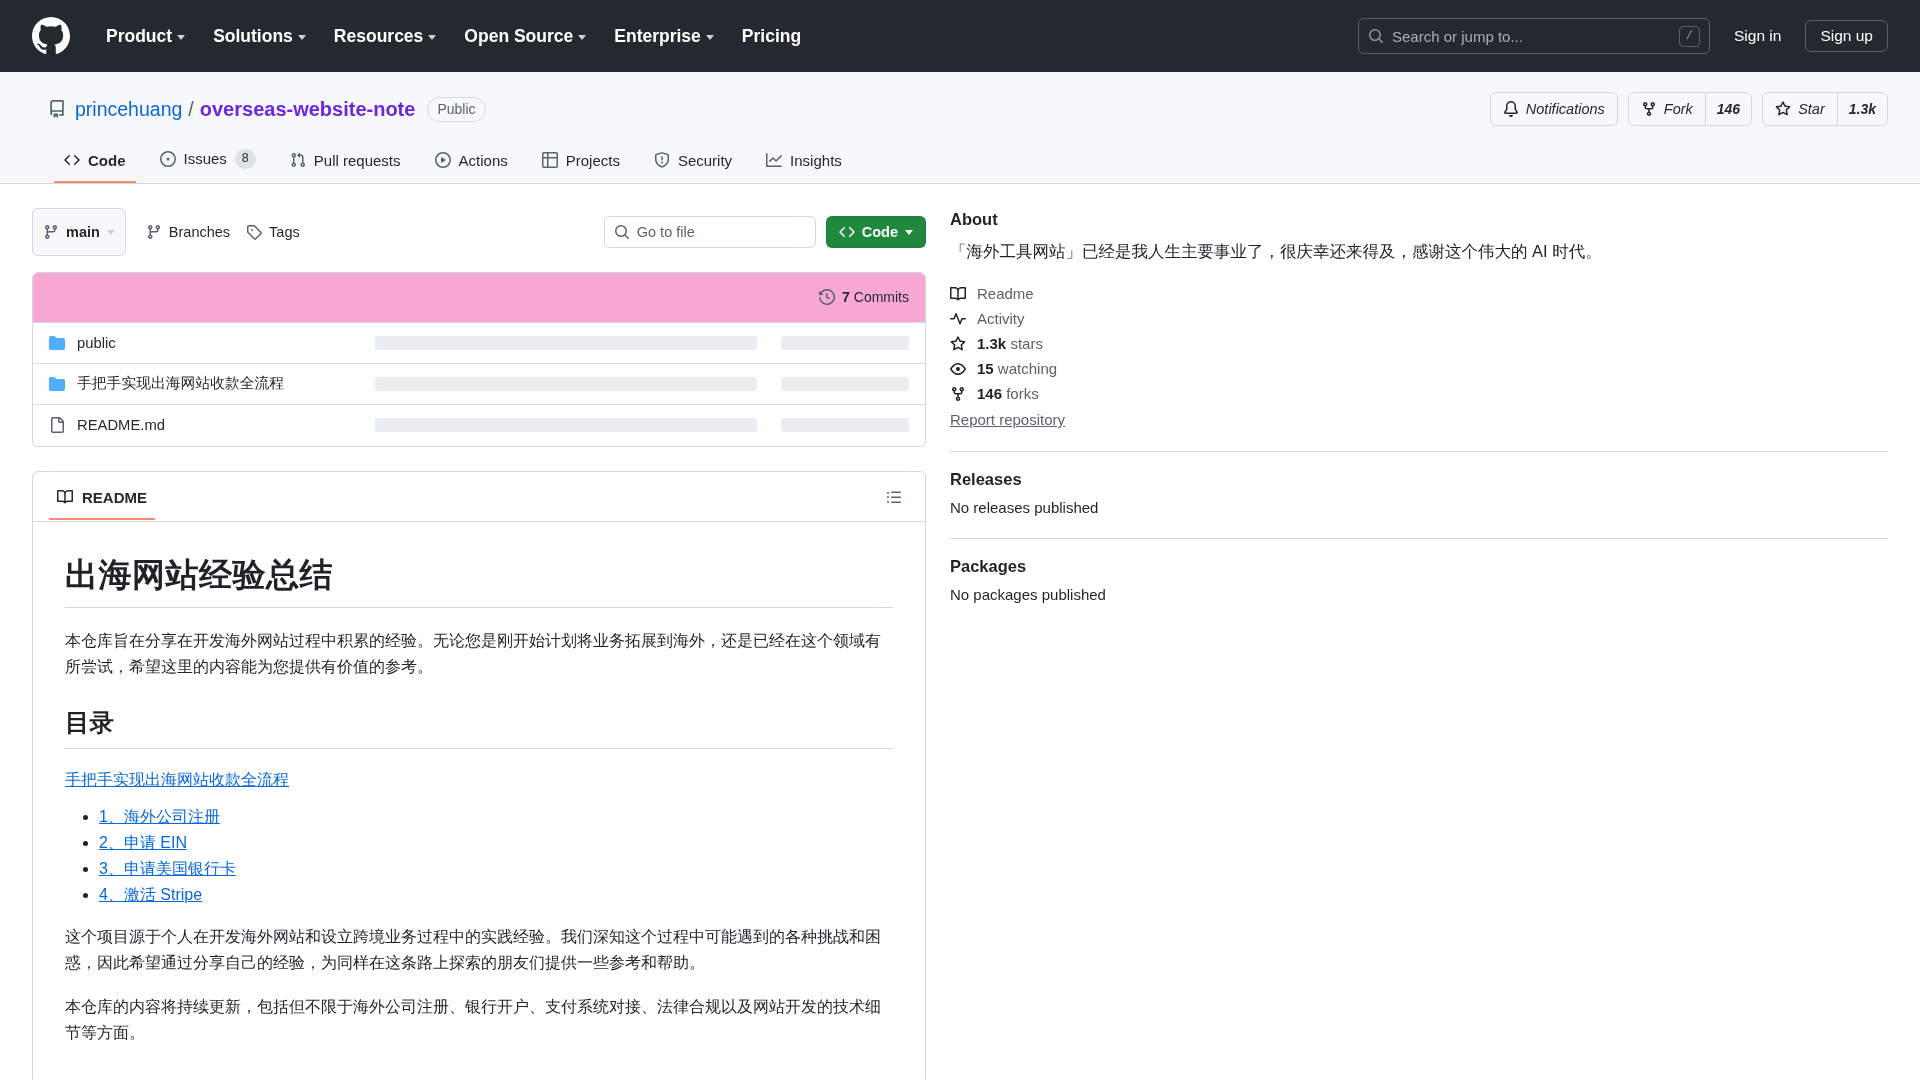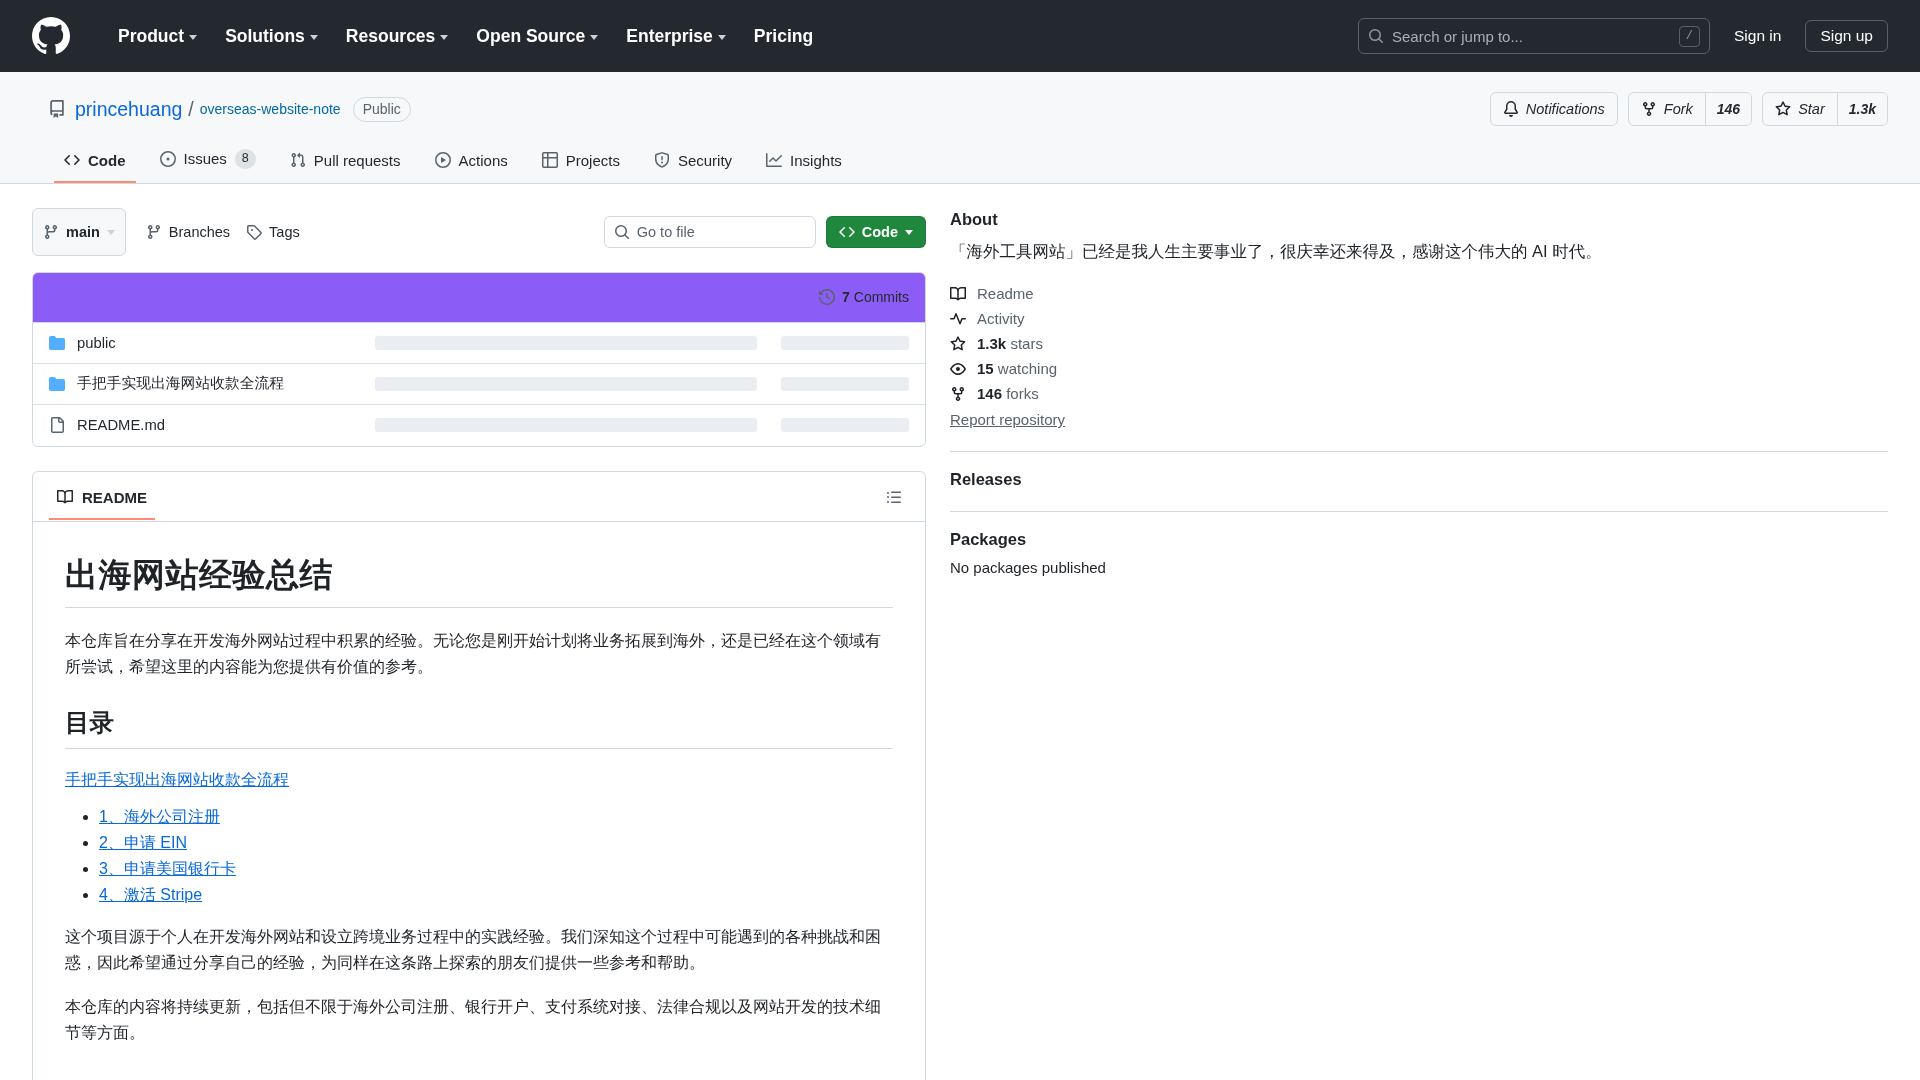--- a/index.html
+++ b/index.html
@@ -11,21 +11,21 @@
     -webkit-font-smoothing: antialiased;
   }
 
   
   .gh-header {
     height: 72px;
     background: #24292f;
     display: flex;
     align-items: center;
     padding: 0 32px;
-    gap: 12px;
+    gap: 0;
   }
   .gh-logo { width: 38px; height: 38px; color: #ffffff; flex: 0 0 auto; margin-right: 22px; }
   .gh-logo svg { display: block; width: 38px; height: 38px; fill: #ffffff; }
 
   .gh-nav { display: flex; align-items: center; gap: 0; }
   .gh-nav-item {
     display: flex; align-items: center; gap: 5px;
     color: #ffffff; font-size: 17.5px; font-weight: 600;
     padding: 6px 14px; border-radius: 6px; cursor: pointer;
     white-space: nowrap;
@@ -63,21 +63,21 @@
   .repo-header {
     background: #f6f8fa;
     border-bottom: 1px solid #d1d9e0;
     padding: 20px 32px 0 48px;
   }
   .repo-title-row { display: flex; align-items: center; gap: 0; }
   .repo-icon { width: 18px; height: 18px; margin-right: 9px; flex: 0 0 auto; }
   .repo-icon svg { display: block; fill: #59636e; }
   .repo-owner { color: #0969da; font-size: 19.5px; font-weight: 400; cursor: pointer; }
   .repo-sep { color: #59636e; font-size: 19.5px; margin: 0 6px; }
-  .repo-name { color: #0369a1; font-size: 14px; font-weight: 400; cursor: pointer; }
+  .repo-name { color: #6d28d9; font-size: 20px; font-weight: 700; cursor: pointer; }
   .repo-visibility {
     margin-left: 12px;
     border: 1px solid #d1d9e0; border-radius: 2em;
     color: #59636e; font-size: 14px; line-height: 1;
     padding: 4px 9px 5px;
   }
 
   .repo-actions { margin-left: auto; display: flex; align-items: center; gap: 10px; font-style: italic; }
   .rb {
     display: flex; align-items: center;
@@ -169,21 +169,21 @@
   .code-btn .caret { border-top-color: #ffffff; }
 
   
   .file-table {
     border: 1px solid #d1d9e0;
     border-radius: 6px;
     overflow: hidden;
     background: #ffffff;
   }
   .file-head {
-    background: #8b5cf6;
+    background: #f9a8d4;
     border-bottom: 1px solid #d1d9e0;
     height: 50px;
     display: flex; align-items: center; justify-content: flex-end;
     padding: 0 16px;
   }
   .commits-link {
     display: flex; align-items: center; gap: 7px;
     font-size: 14px; color: #24292f; cursor: pointer;
   }
   .commits-link svg { display: block; fill: #59636e; }
@@ -624,18 +624,19 @@
             </svg>
         </span>
         <span><b>146</b> <span class="sl">forks</span></span>
       </div>
     </div>
 
     <a class="report-link">Report repository</a>
 
     <hr class="side-divider">
     <div class="side-h">Releases</div>
+    <div class="side-empty">No releases published</div>
 
     <hr class="side-divider">
     <div class="side-h">Packages</div>
     <div class="side-empty">No packages published</div>
   </div>
 </div>
 
 </body></html>

